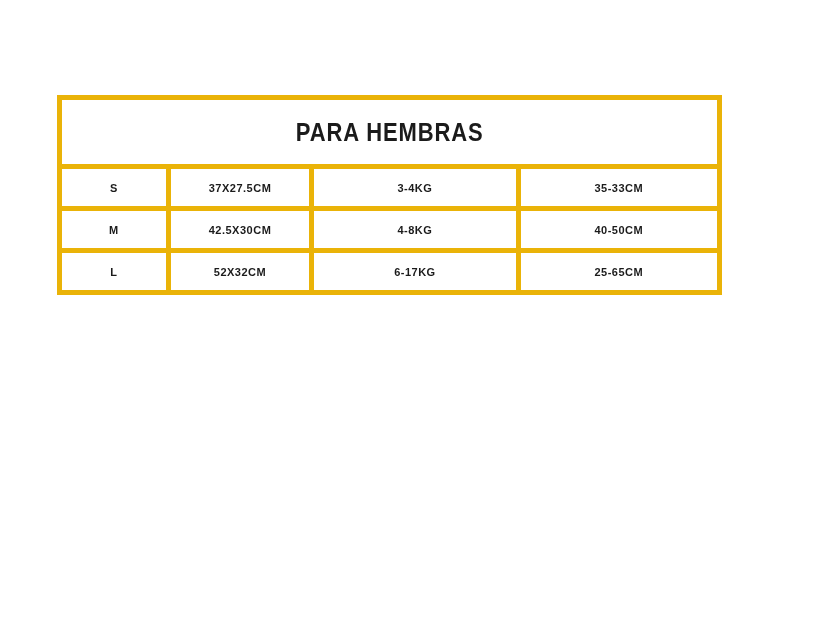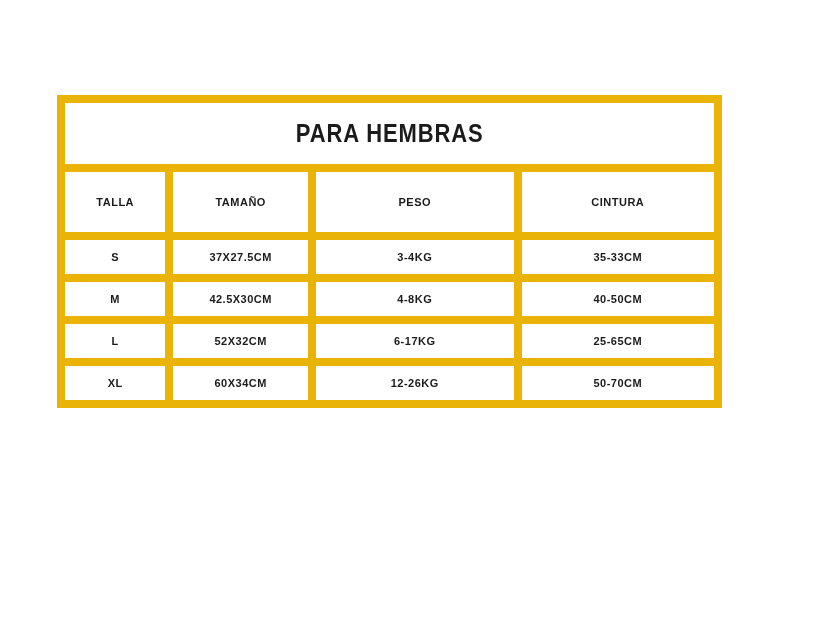--- a/index.html
+++ b/index.html
@@ -23,21 +23,21 @@
     position: absolute;
     left: 57px;
     top: 95px;
     width: 665px;
     border-collapse: collapse;
     table-layout: fixed;
     color: #1b1b1b;
   }
 
   .size-table td, .size-table th {
-    border: 8px solid #eab308;
+    border: 5px solid #eab308;
     text-align: center;
     vertical-align: middle;
     background: #ffffff;
     font-weight: bold;
     padding: 0;
   }
 
   .title-cell {
     height: 69px;
     font-size: 25px;
@@ -78,44 +78,32 @@
       <col class="c-peso">
       <col class="c-cintura">
     </colgroup>
     <tbody>
       <tr>
         <td class="title-cell" colspan="4">
           <span class="condense">PARA HEMBRAS</span>
         </td>
       </tr>
       <tr>
-        <th class="header-cell">TALLA</th>
-        <th class="header-cell">TAMAÑO</th>
-        <th class="header-cell">PESO</th>
-        <th class="header-cell">CINTURA</th>
-      </tr>
-      <tr>
         <td class="data-cell">S</td>
         <td class="data-cell">37X27.5CM</td>
         <td class="data-cell">3-4KG</td>
         <td class="data-cell">35-33CM</td>
       </tr>
       <tr>
         <td class="data-cell">M</td>
         <td class="data-cell">42.5X30CM</td>
         <td class="data-cell">4-8KG</td>
         <td class="data-cell">40-50CM</td>
       </tr>
       <tr>
         <td class="data-cell">L</td>
         <td class="data-cell">52X32CM</td>
         <td class="data-cell">6-17KG</td>
         <td class="data-cell">25-65CM</td>
       </tr>
-      <tr>
-        <td class="data-cell">XL</td>
-        <td class="data-cell">60X34CM</td>
-        <td class="data-cell">12-26KG</td>
-        <td class="data-cell">50-70CM</td>
-      </tr>
     </tbody>
   </table>
 </div>
 
 </body></html>

